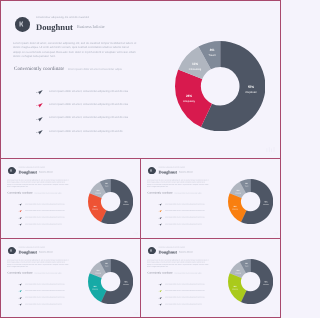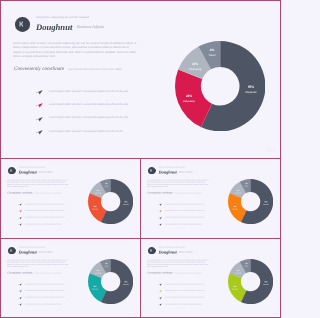--- a/index.html
+++ b/index.html
@@ -1,18 +1,18 @@
 <!DOCTYPE html>
 <html><head>
 <meta charset="utf-8">
 <style>
   html,body{margin:0;padding:0;}
   body{width:281px;height:318px;overflow:hidden;background:#f5f3fc;
        font-family:"Liberation Sans",sans-serif;-webkit-font-smoothing:antialiased;text-rendering:geometricPrecision;}
-  #root{position:absolute;left:0;top:0;width:281px;height:318px;transform:translateZ(0);font-style:italic;}
+  #root{position:absolute;left:0;top:0;width:281px;height:318px;transform:translateZ(0);}
 
   
   .frame{position:absolute;left:0;top:0;width:281px;height:318px;
          box-sizing:border-box;border:1px solid #a8496d;pointer-events:none;z-index:40;}
   .hline{position:absolute;left:0;width:281px;height:1px;background:#ab4a6f;z-index:39;}
   .vline{position:absolute;width:1px;background:#ab4a6f;z-index:39;}
 
   
   .slide{position:absolute;width:279px;height:157px;background:#f5f3fc;overflow:hidden;
          transform-origin:0 0;}

